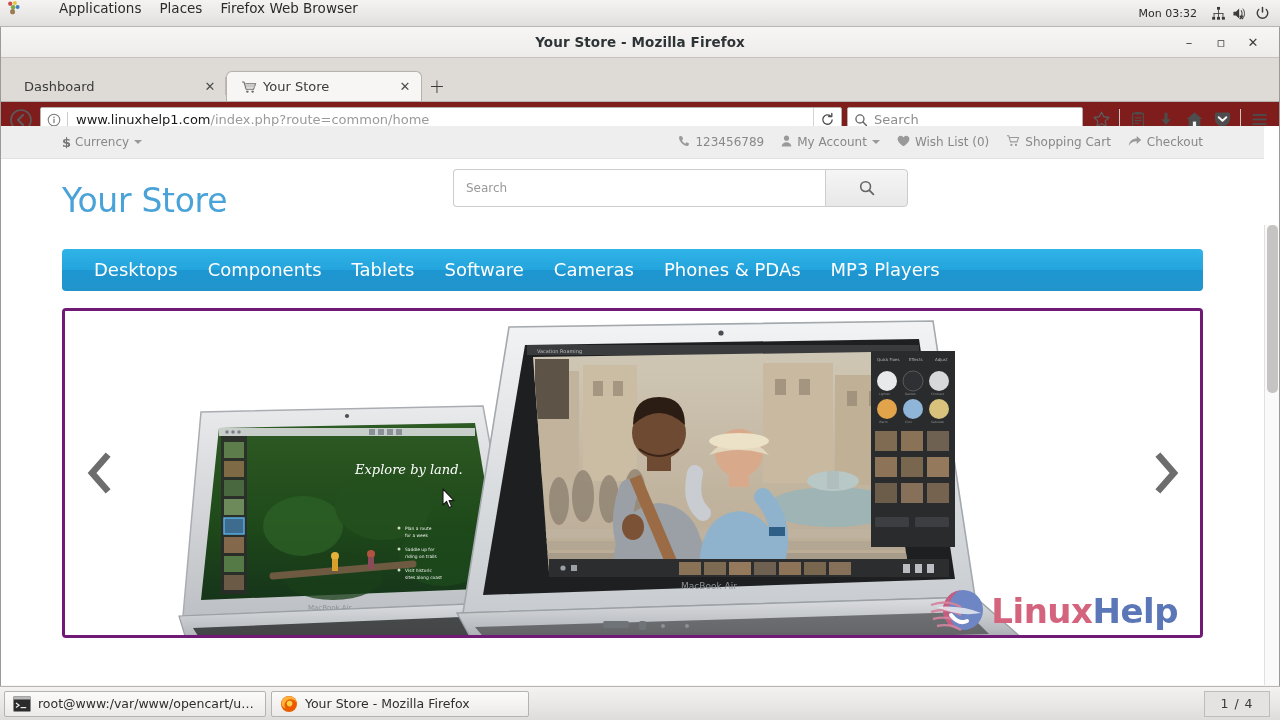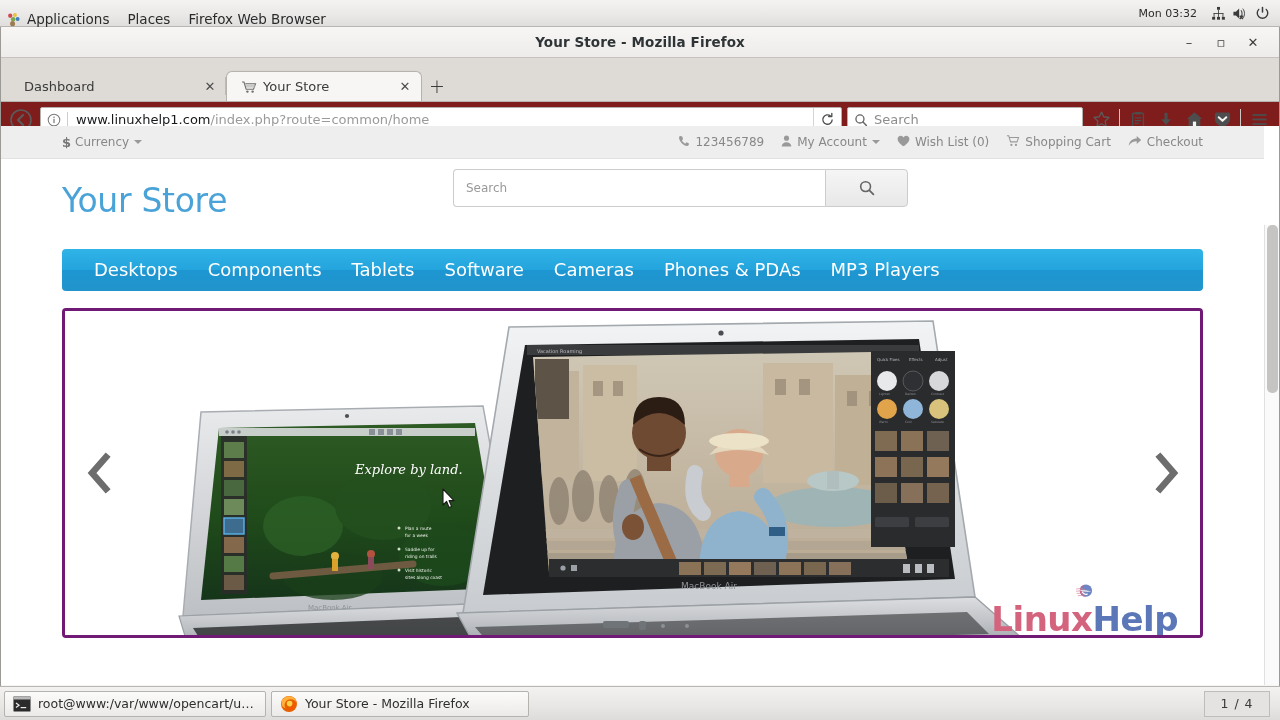--- a/index.html
+++ b/index.html
@@ -12,22 +12,22 @@
 
   
   #gnome-panel{
     position:absolute;left:0;top:0;width:1280px;height:27px;
     background:linear-gradient(to bottom,#f4f3f2 0%,#e9e8e7 60%,#dfdedd 100%);
     border-bottom:1px solid #b8b6b3;
     display:flex;align-items:center;
   }
   .panel-left{display:flex;align-items:center;height:27px;}
   .panel-item{
-    display:flex;align-items:flex-end;height:27px;padding:0 9px;
-    font-size:13.5px;color:#2b2b2b;cursor:default;
+    display:flex;align-items:flex-start;height:27px;padding:0 9px;
+    font-size:13.5px;color:#2b2b2b;cursor:default;gap:32px;
   }
   .panel-item.first{padding-left:6px;}
   .gnome-logo{
     width:15px;height:15px;margin-right:6px;position:relative;display:inline-block;
   }
   .panel-right{
     margin-left:auto;display:flex;align-items:center;height:27px;padding-right:7px;
   }
   .clock{font-size:11px;color:#2b2b2b;padding:0 10px;}
   .tray-ico{width:22px;height:27px;display:flex;align-items:center;justify-content:center;}
@@ -197,21 +197,20 @@
     width:44px;height:56px;display:flex;align-items:center;justify-content:center;
     color:#6d6d6d;
   }
   .car-arrow.left{left:12px;}
   .car-arrow.right{right:12px;}
 
   
   #watermark{
     position:absolute;right:22px;bottom:-4px;display:flex;align-items:center;
     height:56px;
-    flex-direction:column;
   }
   #wm-text{font-size:34px;font-weight:bold;letter-spacing:-0.5px;}
   #wm-text .a{color:#d4637e;}
   #wm-text .b{color:#5b77b8;}
 
   
   #cursor{position:absolute;left:441px;top:362px;width:14px;height:21px;}
 
   
   #pg-scroll{

